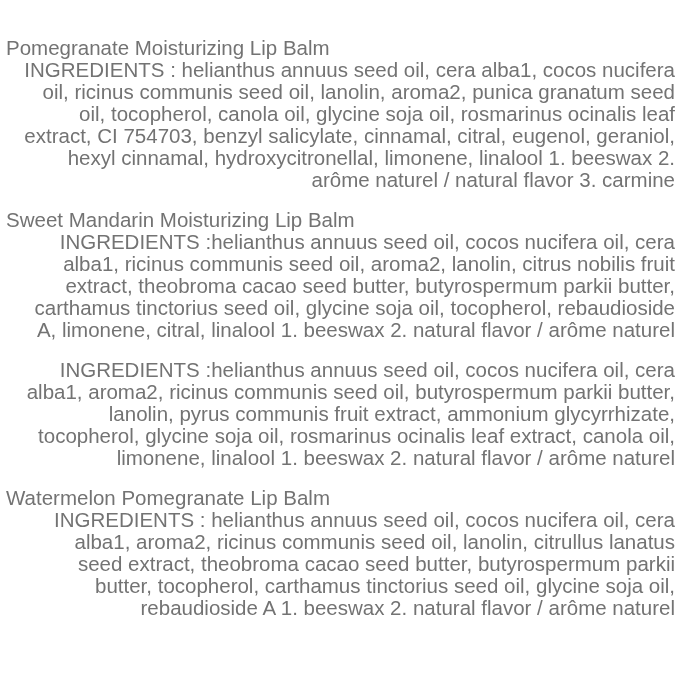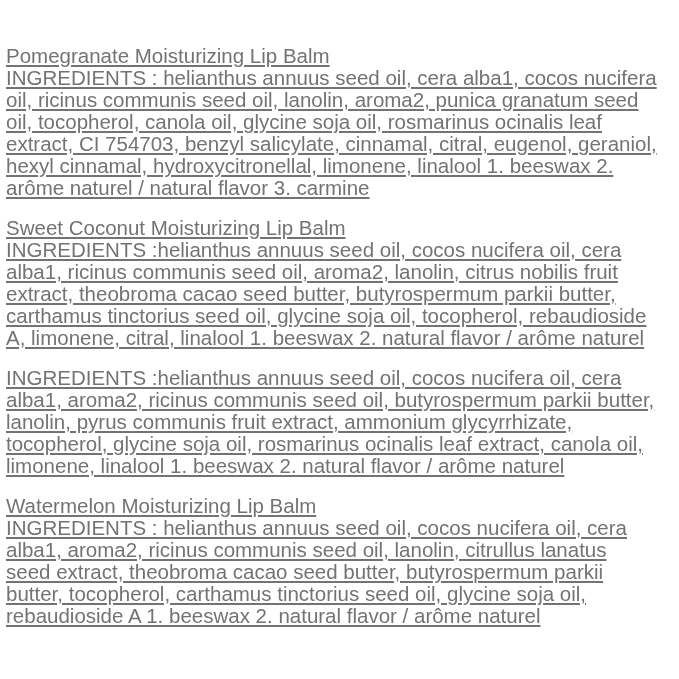--- a/index.html
+++ b/index.html
@@ -16,68 +16,68 @@
   .sheet {
     box-sizing: border-box;
     width: 679px;
     height: 679px;
     padding: 37px 4px 0 6px;
     color: #737373;
     font-size: 20.5px;
     line-height: 22px;
   }
   .product {
-    margin: 8px 0 18px 0;
-    text-decoration: underline;
+    margin: 0 0 18px 0;
   }
   .product-title {
     margin: 0;
     font-size: 20.5px;
     font-weight: normal;
     line-height: 22px;
   }
   .ingredients {
     margin: 0;
     white-space: pre-line; 
+    text-align: right;
   }
 </style>
 </head>
 <body>
 
 <div class="sheet">
 
   <div class="product">
     <p class="product-title">Pomegranate Moisturizing Lip Balm</p>
     <p class="ingredients">INGREDIENTS : helianthus annuus seed oil, cera alba1, cocos nucifera
 oil, ricinus communis seed oil, lanolin, aroma2, punica granatum seed
 oil, tocopherol, canola oil, glycine soja oil, rosmarinus ocinalis leaf
 extract, CI 754703, benzyl salicylate, cinnamal, citral, eugenol, geraniol,
 hexyl cinnamal, hydroxycitronellal, limonene, linalool 1. beeswax 2.
 arôme naturel / natural flavor 3. carmine</p>
   </div>
 
   <div class="product">
-    <p class="product-title">Sweet Coconut Moisturizing Lip Balm</p>
+    <p class="product-title">Sweet Mandarin Moisturizing Lip Balm</p>
     <p class="ingredients">INGREDIENTS :helianthus annuus seed oil, cocos nucifera oil, cera
 alba1, ricinus communis seed oil, aroma2, lanolin, citrus nobilis fruit
 extract, theobroma cacao seed butter, butyrospermum parkii butter,
 carthamus tinctorius seed oil, glycine soja oil, tocopherol, rebaudioside
 A, limonene, citral, linalool 1. beeswax 2. natural flavor / arôme naturel</p>
   </div>
 
   <div class="product">
     <p class="ingredients">INGREDIENTS :helianthus annuus seed oil, cocos nucifera oil, cera
 alba1, aroma2, ricinus communis seed oil, butyrospermum parkii butter,
 lanolin, pyrus communis fruit extract, ammonium glycyrrhizate,
 tocopherol, glycine soja oil, rosmarinus ocinalis leaf extract, canola oil,
 limonene, linalool 1. beeswax 2. natural flavor / arôme naturel</p>
   </div>
 
   <div class="product">
-    <p class="product-title">Watermelon Moisturizing Lip Balm</p>
+    <p class="product-title">Watermelon Pomegranate Lip Balm</p>
     <p class="ingredients">INGREDIENTS : helianthus annuus seed oil, cocos nucifera oil, cera
 alba1, aroma2, ricinus communis seed oil, lanolin, citrullus lanatus
 seed extract, theobroma cacao seed butter, butyrospermum parkii
 butter, tocopherol, carthamus tinctorius seed oil, glycine soja oil,
 rebaudioside A 1. beeswax 2. natural flavor / arôme naturel</p>
   </div>
 
 </div>
 
 </body></html>

